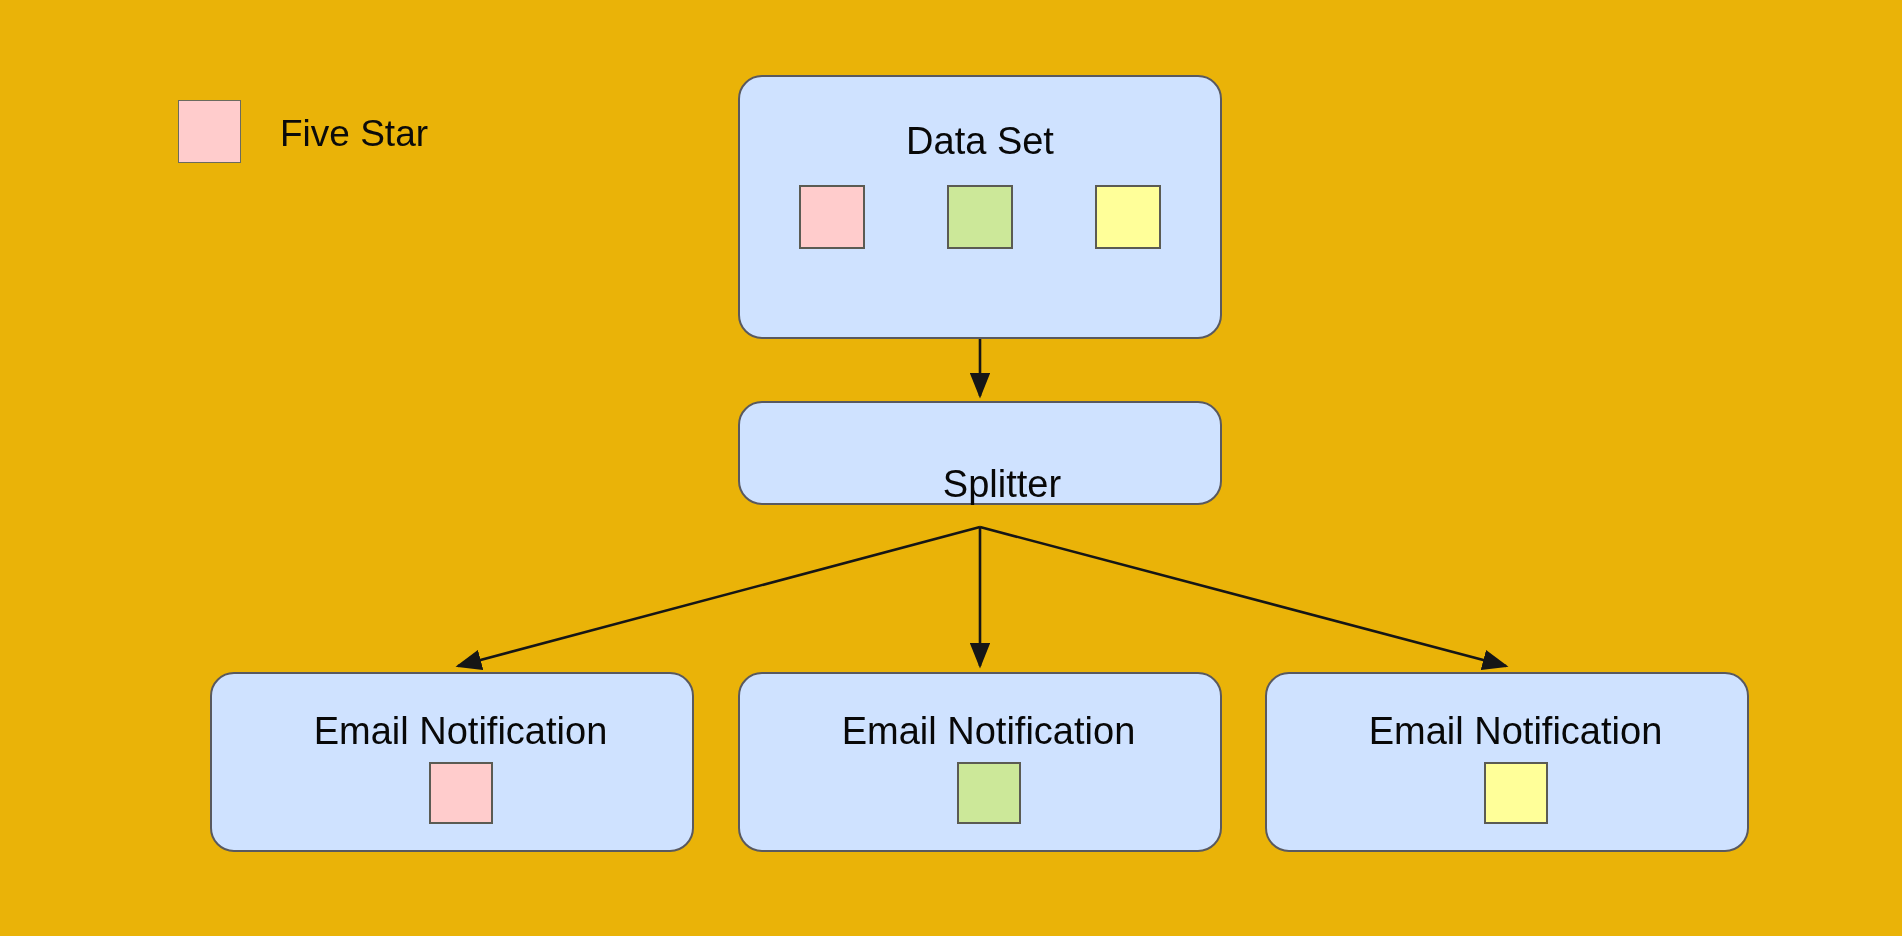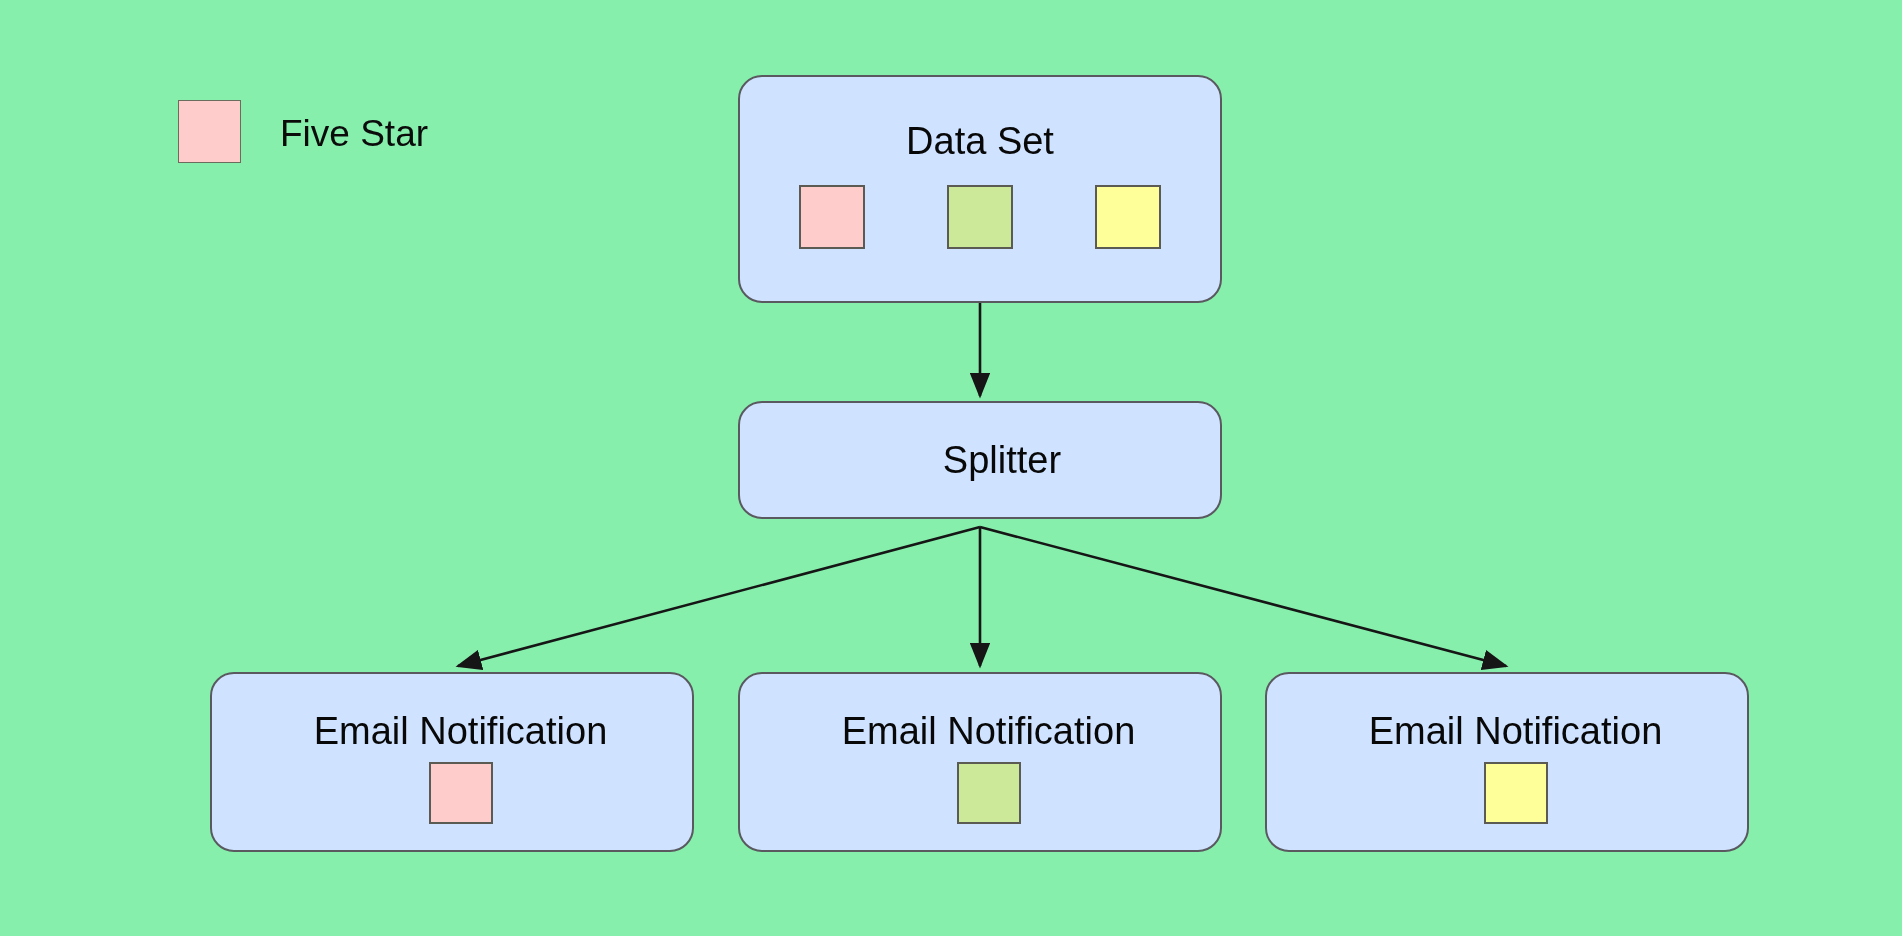--- a/index.html
+++ b/index.html
@@ -12,21 +12,21 @@
     width: 1902px;
     height: 936px;
     overflow: hidden;
     font-family: "Liberation Sans", sans-serif;
     -webkit-font-smoothing: antialiased;
   }
   #canvas {
     position: relative;
     width: 1902px;
     height: 936px;
-    background: #86efac;
+    background: #eab308;
   }
 
   
   #edges {
     position: absolute;
     left: 0;
     top: 0;
     width: 1902px;
     height: 936px;
     pointer-events: none;
@@ -90,37 +90,37 @@
   .chip {
     border: 2px solid #5b5b53;
     box-sizing: border-box;
   }
 
   
   #node-dataset {
     left: 738px;
     top: 75px;
     width: 484px;
-    height: 228px;
+    height: 264px;
   }
   #node-dataset .node-title { margin-top: 45px; }
   #node-dataset .chip-row {
     margin-top: 25px;
     width: 100%;
     gap: 82px;
   }
   #node-dataset .chip { width: 66px; height: 64px; }
 
   
   #node-splitter {
     left: 738px;
     top: 401px;
     width: 484px;
-    height: 118px;
-    justify-content: center;
+    height: 104px;
+    justify-content: flex-end;
     padding-left: 44px;
   }
   #node-splitter .node-title { font-size: 38px; }
 
   
   .node-email {
     top: 672px;
     width: 484px;
     height: 180px;
     padding-left: 17px;

